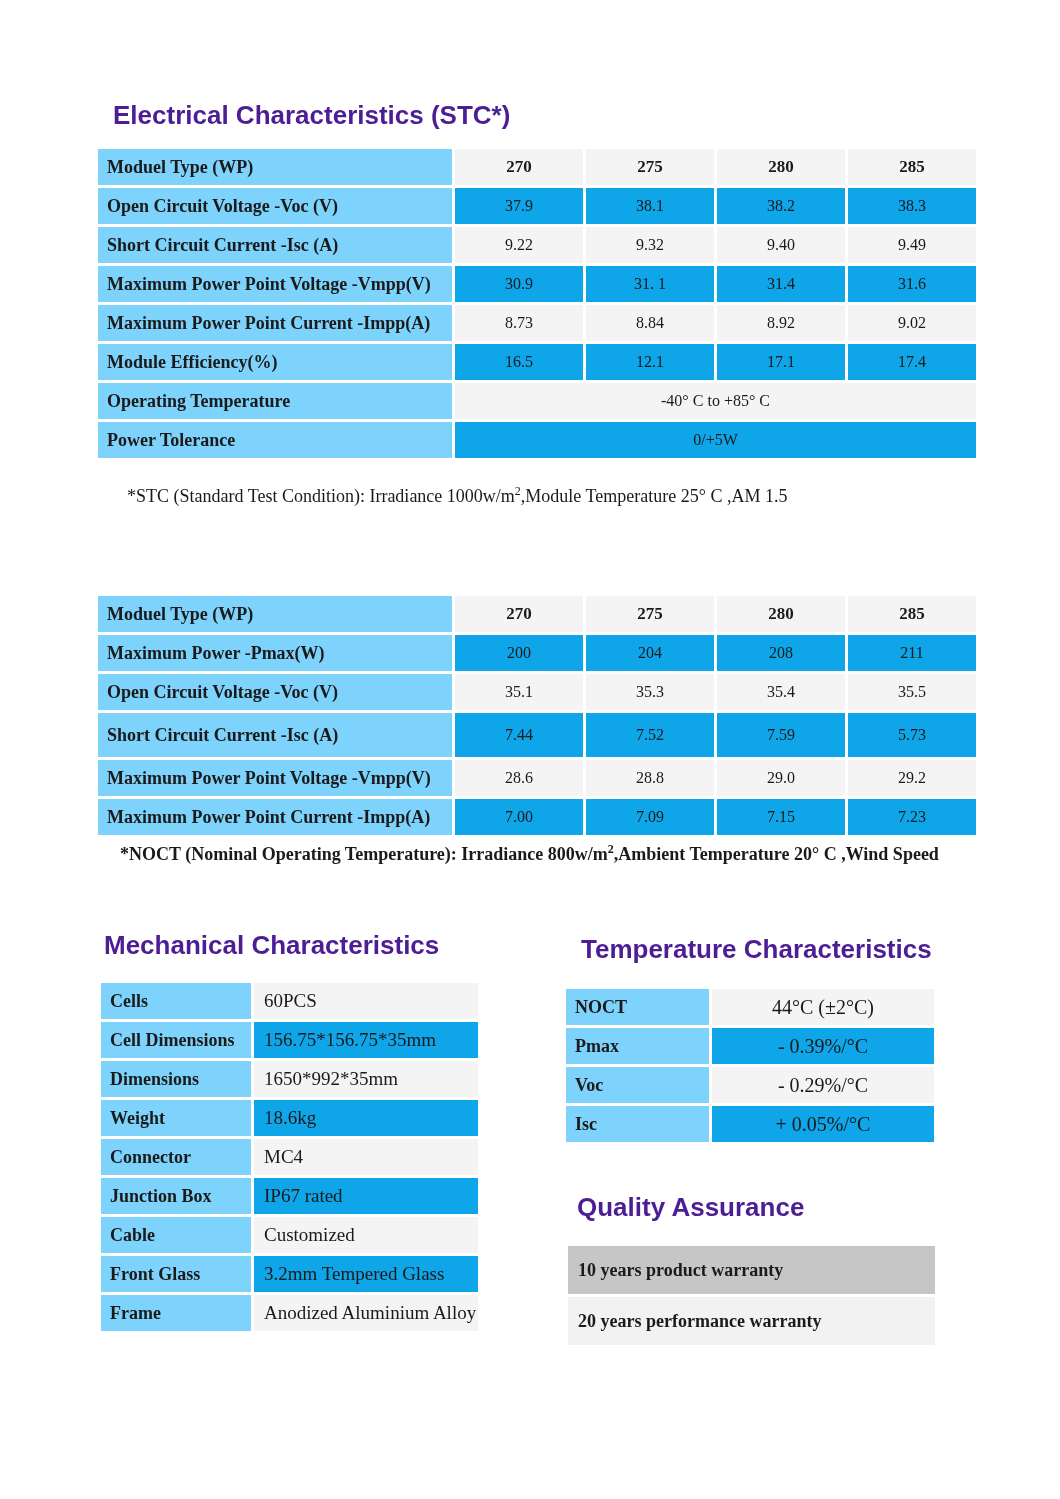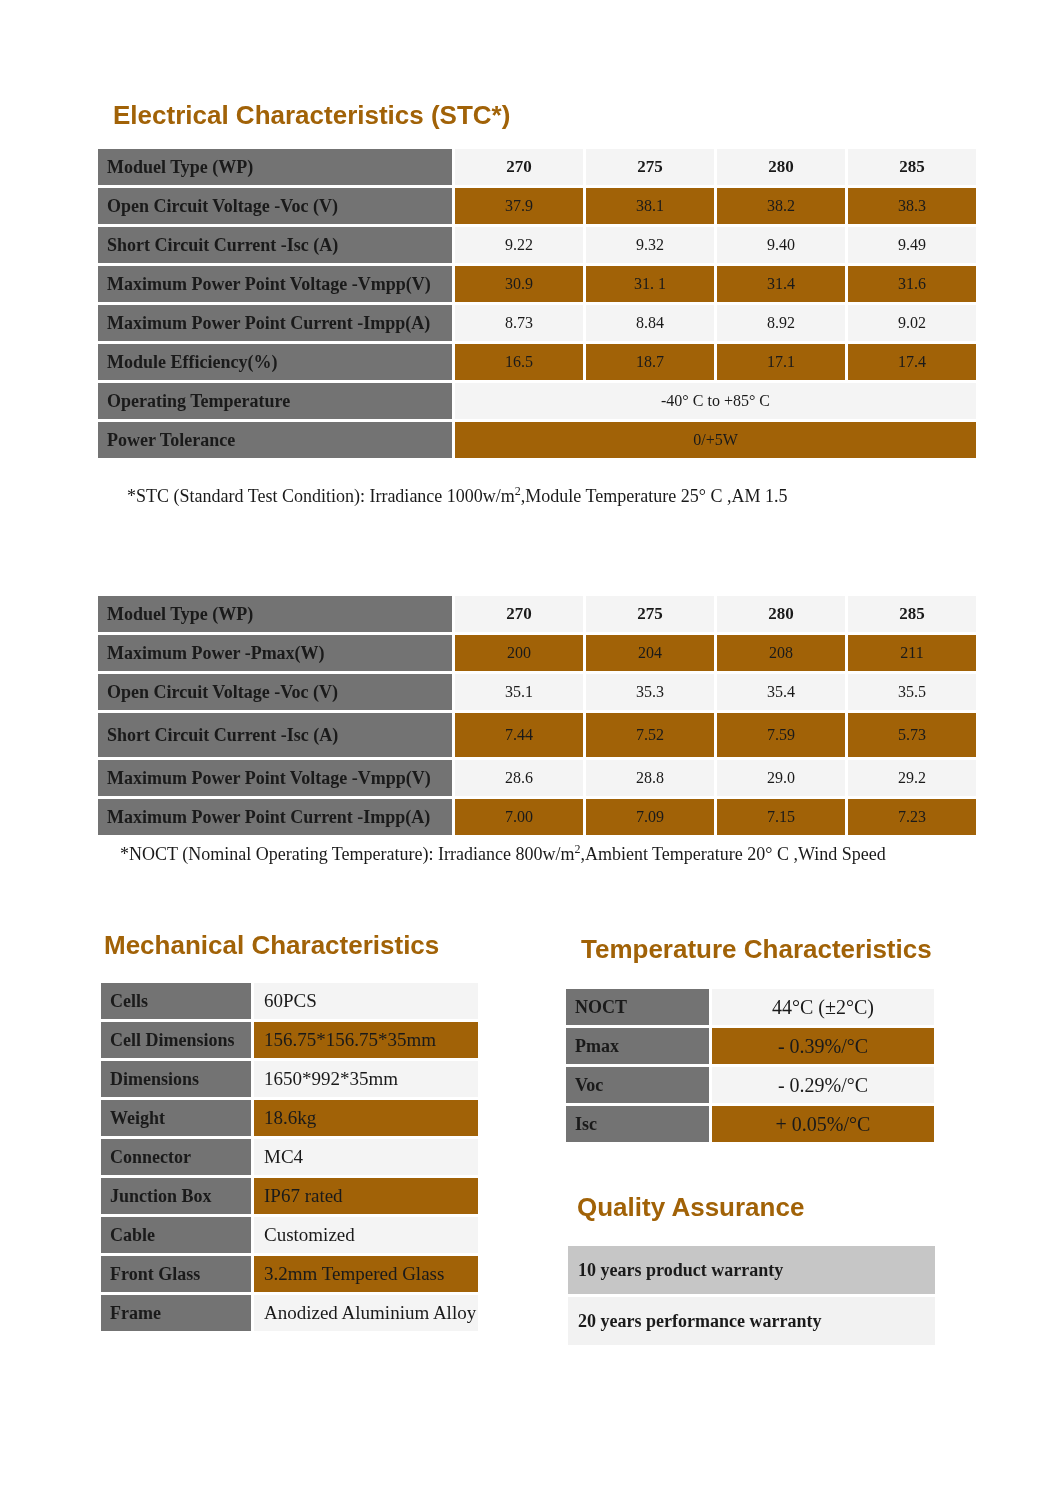--- a/index.html
+++ b/index.html
@@ -2,33 +2,33 @@
 <html><head>
 <meta charset="utf-8">
 <style>
   html,body { margin:0; padding:0; background:#ffffff; }
   .page {
     position:relative; width:1060px; height:1499px; background:#ffffff;
     font-family:"Liberation Serif", serif; color:#1a1a1a; overflow:hidden;
   }
   .heading {
     position:absolute; font-family:"Liberation Sans", sans-serif;
-    font-weight:bold; font-size:26px; color:#a16207; white-space:nowrap;
+    font-weight:bold; font-size:26px; color:#4c1d95; white-space:nowrap;
     letter-spacing:0px;
   }
   table { position:absolute; border-collapse:separate; border-spacing:3px; table-layout:fixed; }
   td { padding:0; vertical-align:middle; }
   .lbl {
-    background:#737373; font-weight:bold; font-size:18px;
+    background:#7dd3fc; font-weight:bold; font-size:18px;
     padding-left:9px; white-space:nowrap; overflow:hidden;
   }
   .val { text-align:center; font-size:16px; }
   .hdrval { font-weight:bold; font-size:17px; }
   tr.r-a .val { background:#f4f4f4; }
-  tr.r-b .val { background:#a16207; }
+  tr.r-b .val { background:#0ea5e9; }
   tr.h36 td { height:36px; }
   tr.h44 td { height:44px; }
   .footnote { position:absolute; font-size:18px; white-space:nowrap; }
   .footnote sup { font-size:12px; }
   
   .mech .val { text-align:left; padding-left:10px; font-size:19px; }
   .temp .val { font-size:20px; }
   .qa td { height:48px; font-weight:bold; font-size:18px; padding-left:10px; }
   .qa tr.q1 td { background:#c6c6c6; }
   .qa tr.q2 td { background:#f2f2f2; }
@@ -80,21 +80,21 @@
     <tr class="r-a h36">
       <td class="lbl">Maximum Power Point Current -Impp(A)</td>
       <td class="val">8.73</td>
       <td class="val">8.84</td>
       <td class="val">8.92</td>
       <td class="val">9.02</td>
     </tr>
     <tr class="r-b h36">
       <td class="lbl">Module Efficiency(%)</td>
       <td class="val">16.5</td>
-      <td class="val">18.7</td>
+      <td class="val">12.1</td>
       <td class="val">17.1</td>
       <td class="val">17.4</td>
     </tr>
     <tr class="r-a h36">
       <td class="lbl">Operating Temperature</td>
       <td class="val" colspan="4">-40° C  to  +85° C</td>
     </tr>
     <tr class="r-b h36">
       <td class="lbl">Power Tolerance</td>
       <td class="val" colspan="4">0/+5W</td>
@@ -154,21 +154,21 @@
     <tr class="r-b h36">
       <td class="lbl">Maximum Power Point Current -Impp(A)</td>
       <td class="val">7.00</td>
       <td class="val">7.09</td>
       <td class="val">7.15</td>
       <td class="val">7.23</td>
     </tr>
   </tbody>
     </table>
 
-  <div class="footnote" style="left:120px; top:842px;">
+  <div class="footnote" style="left:120px; top:842px;font-weight:bold;">
     <span>*NOCT (Nominal Operating Temperature): Irradiance 800w/m</span><sup>2</sup><span>,Ambient Temperature 20° C ,Wind Speed</span>
   </div>
 
   <div class="heading" style="left:104px; top:930px;">Mechanical Characteristics</div>
 
   <table class="mech" style="left:98px; top:980px;">
     <colgroup>
         <col style="width:150px">
         <col style="width:224px">
       </colgroup>

